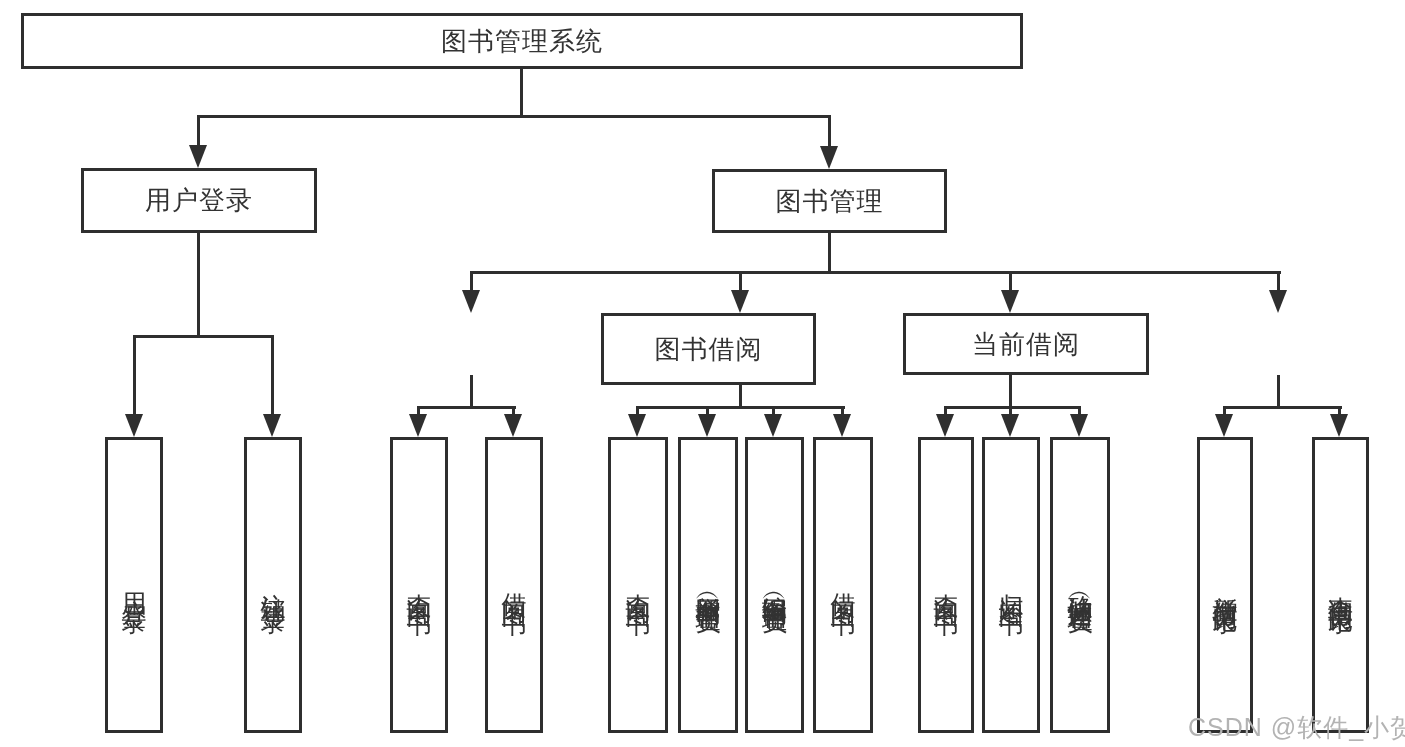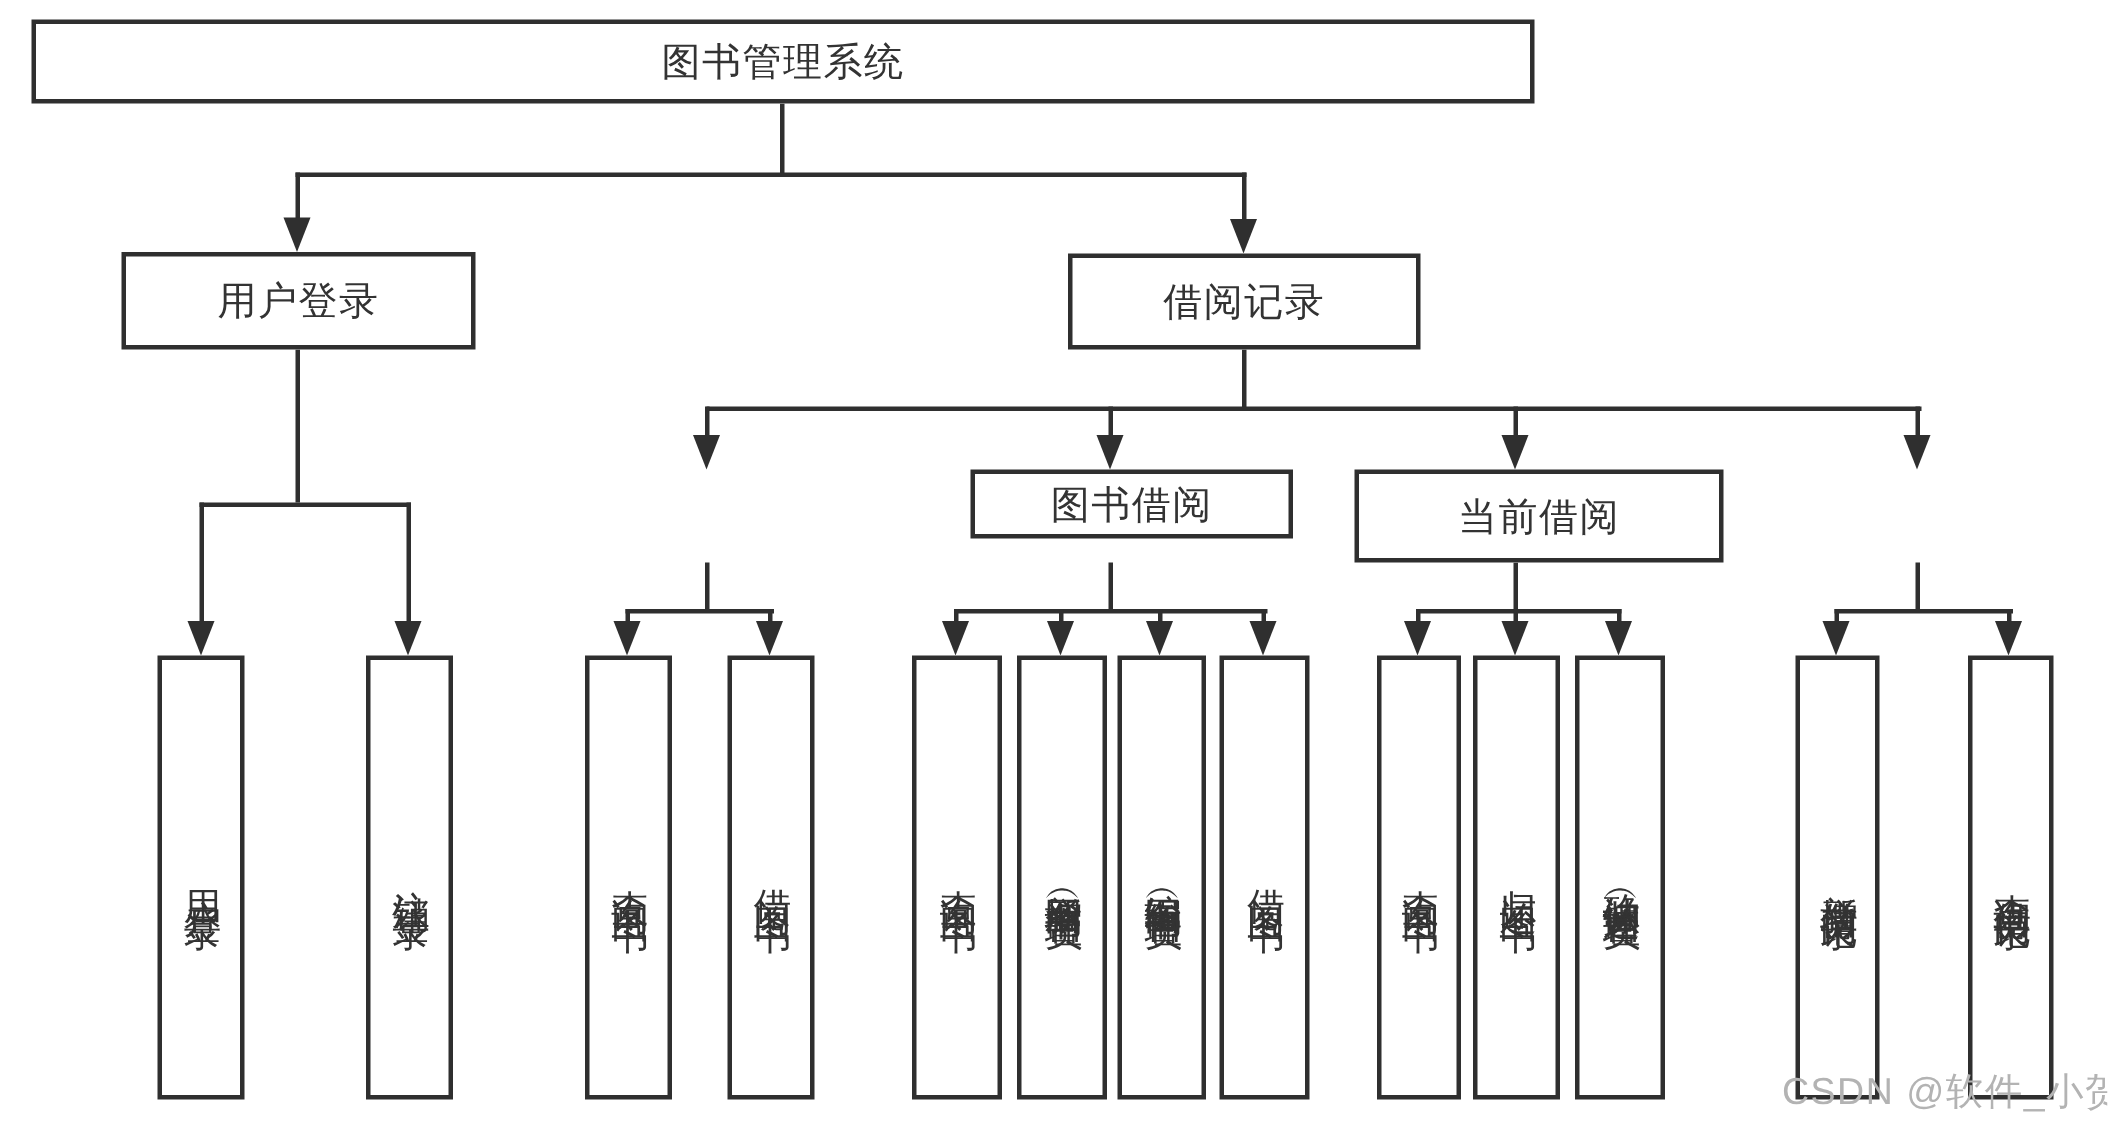--- a/index.html
+++ b/index.html
@@ -103,24 +103,24 @@
   <div class="ah" style="left:1330px;top:414px"></div>
 
   <div class="node" style="left:21px;top:13px;width:1002px;height:56px">
     <span class="lbl">图书管理系统</span>
   </div>
 
   <div class="node" style="left:81px;top:168px;width:236px;height:65px">
     <span class="lbl">用户登录</span>
   </div>
   <div class="node" style="left:712px;top:169px;width:235px;height:64px">
-    <span class="lbl">借阅记录</span>
+    <span class="lbl">图书管理</span>
   </div>
 
-  <div class="node" style="left:647px;top:313px;width:215px;height:46px">
+  <div class="node" style="left:601px;top:313px;width:215px;height:72px">
     <span class="lbl">图书借阅</span>
   </div>
   <div class="node" style="left:903px;top:313px;width:246px;height:62px">
     <span class="lbl">当前借阅</span>
   </div>
 
   <div class="node vnode" style="left:105px;top:437px;width:58px;height:296px">
     <span class="lbl">用户登录</span>
   </div>
   <div class="node vnode" style="left:244px;top:437px;width:58px;height:296px">

